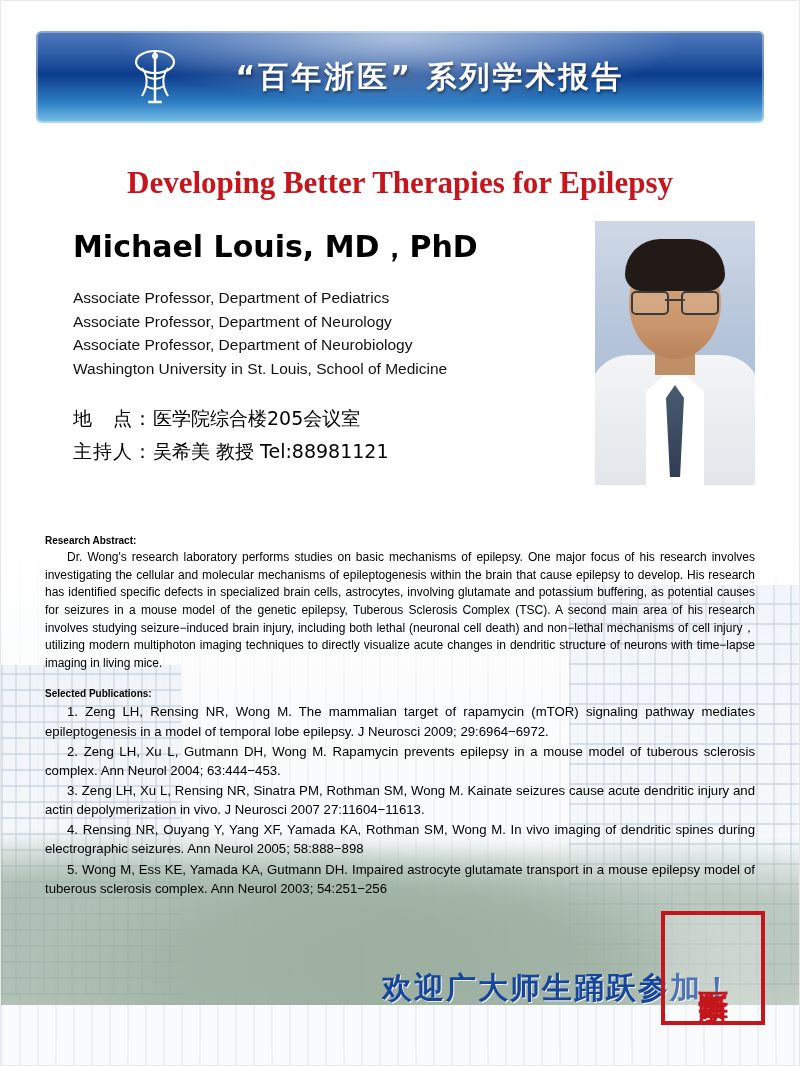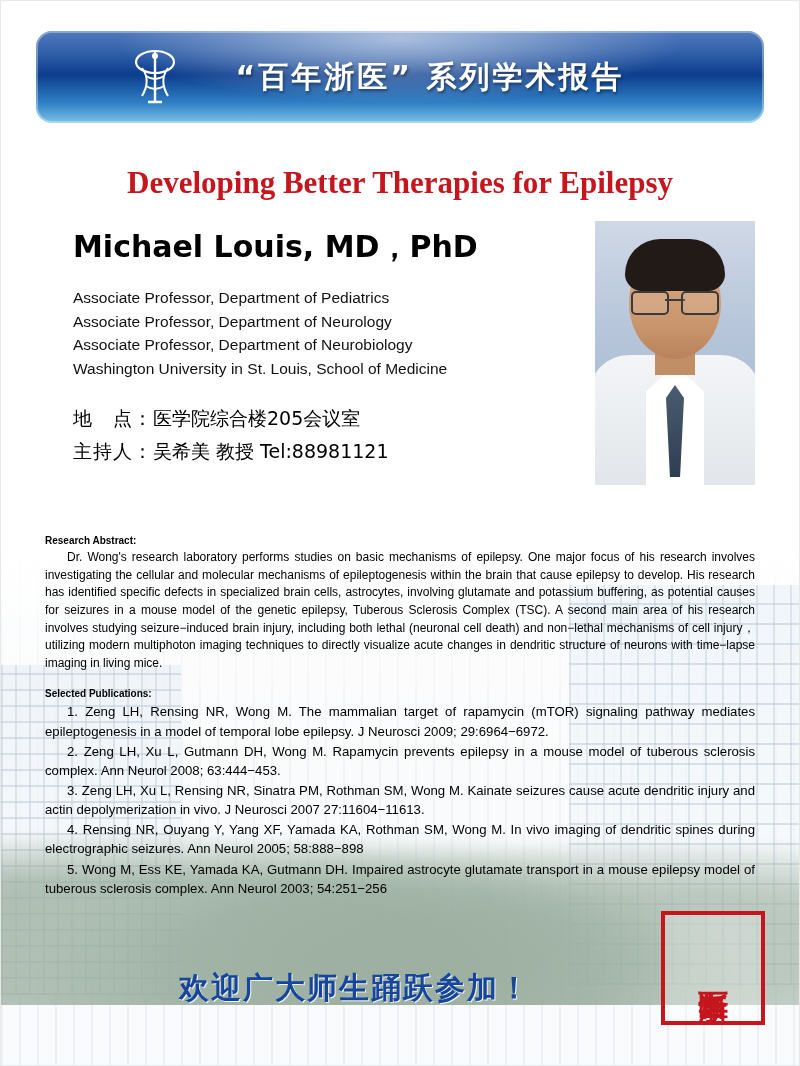--- a/index.html
+++ b/index.html
@@ -79,21 +79,21 @@
     z-index: 2;
   }
 
   
   .banner-wrap {
     padding: 30px 35px 0 35px;
   }
   .banner {
     position: relative;
     height: 92px;
-    border-radius: 16px;
+    border-radius: 6px;
     background:
       radial-gradient(ellipse at 50% 8%, rgba(255,255,255,0.55) 0%, rgba(255,255,255,0) 55%),
       linear-gradient(to bottom, #1d54a8 0%, #1a4ea0 22%, #0d3e8e 48%, #2f7fc4 78%, #7cc2e8 100%);
     box-shadow: inset 0 0 0 2px rgba(255,255,255,0.35);
     display: flex;
     align-items: center;
     justify-content: center;
     overflow: hidden;
   }
   .banner::after {
@@ -296,28 +296,28 @@
     right: 0;
     bottom: 34px;
     height: 110px;
     z-index: 3;
   }
   .welcome {
     position: absolute;
     left: 0;
     right: 0;
     bottom: 22px;
-    text-align: center;
+    text-align: right;
     color: #15469c;
     font-family: "DejaVu Sans", sans-serif;
     font-weight: bold;
     font-size: 30px;
     letter-spacing: 2px;
     text-shadow: 1px 1px 0 rgba(255,255,255,0.85);
-    padding-right: 90px;
+    padding-right: 65px;
   }
   .seal {
     position: absolute;
     right: 34px;
     bottom: 6px;
     width: 96px;
     height: 106px;
     border: 4px solid #c4161c;
     display: flex;
     align-items: center;
@@ -404,21 +404,21 @@
       </div>
     </div>
 
     <div class="body-block">
       <div class="block-heading">Research Abstract:</div>
       <div class="abstract-text">Dr. Wong's research laboratory performs studies on basic mechanisms of epilepsy. One major focus of his research involves investigating the cellular and molecular mechanisms of epileptogenesis within the brain that cause epilepsy to develop. His research has identified specific defects in specialized brain cells, astrocytes, involving glutamate and potassium buffering, as potential causes for seizures in a mouse model of the genetic epilepsy, Tuberous Sclerosis Complex (TSC). A second main area of his research involves studying seizure−induced brain injury, including both lethal (neuronal cell death) and non−lethal mechanisms of cell injury，utilizing modern multiphoton imaging techniques to directly visualize acute changes in dendritic structure of neurons with time−lapse imaging in living mice.</div>
 
       <div class="pub-block">
         <div class="block-heading">Selected Publications:</div>
         <div class="pub-item">1. Zeng LH, Rensing NR, Wong M. The mammalian target of rapamycin (mTOR) signaling pathway mediates epileptogenesis in a model of temporal lobe epilepsy. J Neurosci 2009; 29:6964−6972.</div>
-        <div class="pub-item">2. Zeng LH, Xu L, Gutmann DH, Wong M. Rapamycin prevents epilepsy in a mouse model of tuberous sclerosis complex. Ann Neurol 2008; 63:444−453.</div>
+        <div class="pub-item">2. Zeng LH, Xu L, Gutmann DH, Wong M. Rapamycin prevents epilepsy in a mouse model of tuberous sclerosis complex. Ann Neurol 2004; 63:444−453.</div>
         <div class="pub-item">3. Zeng LH, Xu L, Rensing NR, Sinatra PM, Rothman SM, Wong M. Kainate seizures cause acute dendritic injury and actin depolymerization in vivo. J Neurosci 2007 27:11604−11613.</div>
         <div class="pub-item">4. Rensing NR, Ouyang Y, Yang XF, Yamada KA, Rothman SM, Wong M. In vivo imaging of dendritic spines during electrographic seizures. Ann Neurol 2005; 58:888−898</div>
         <div class="pub-item">5. Wong M, Ess KE, Yamada KA, Gutmann DH. Impaired astrocyte glutamate transport in a mouse epilepsy model of tuberous sclerosis complex. Ann Neurol 2003; 54:251−256</div>
       </div>
     </div>
 
   </div>
 
   <div class="footer">
     <div class="welcome">欢迎广大师生踊跃参加！</div>

